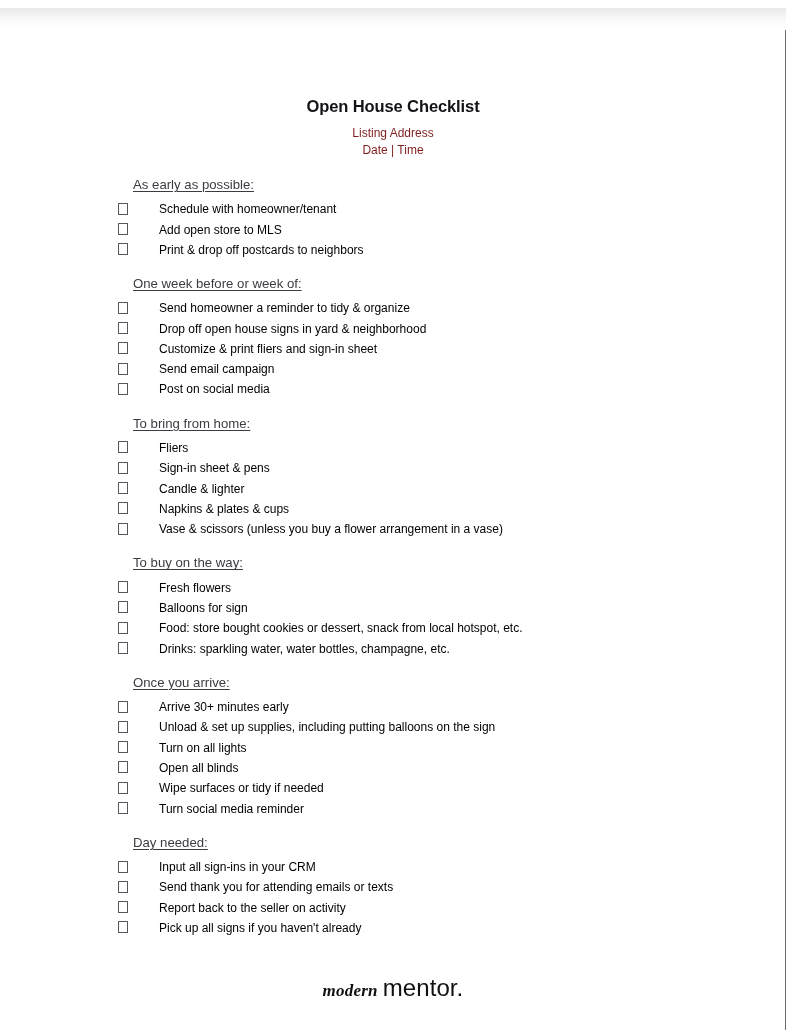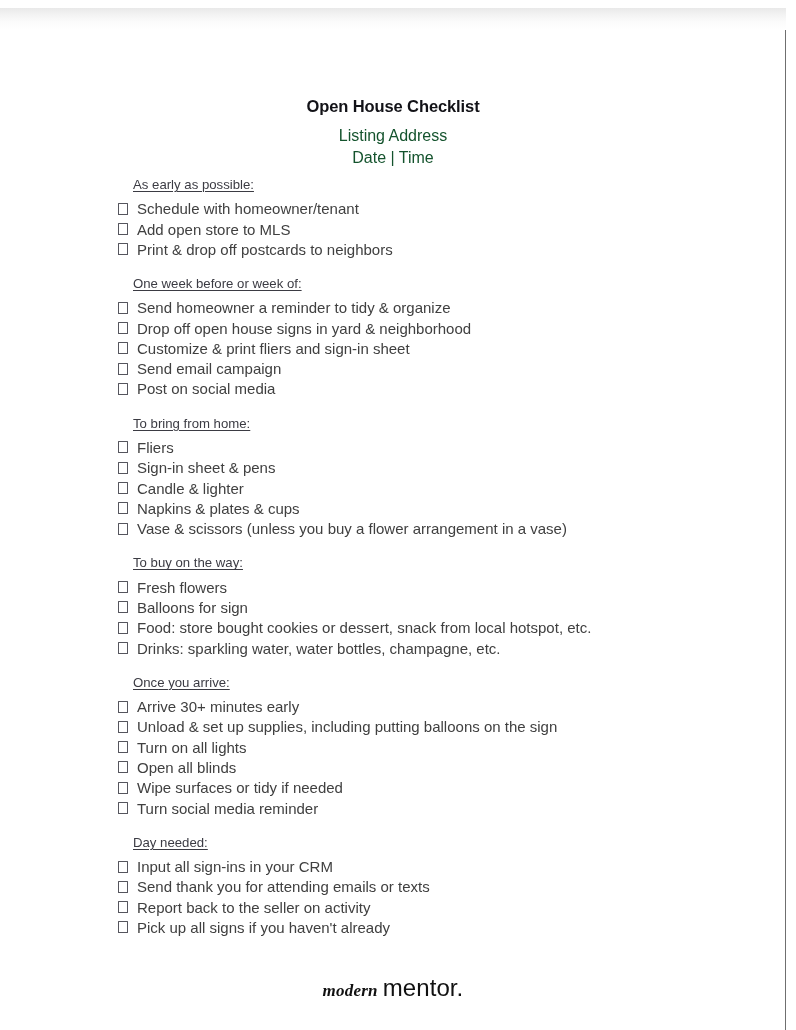--- a/index.html
+++ b/index.html
@@ -57,23 +57,23 @@
   }
   .doc-title {
     font-size: 16.5px;
     font-weight: bold;
     color: #121217;
     letter-spacing: -0.1px;
     line-height: 1.25;
     margin: 0;
   }
   .doc-subtitle {
-    font-size: 16px;
+    font-size: 12px;
     font-weight: normal;
-    color: #14532d;
+    color: #7f1d1d;
     line-height: 1.42;
     margin: 0;
   }
   .doc-subtitle.first { margin-top: 8px; }
 
   
   #checklist {
     position: absolute;
     left: 89px;
     top: 170px;
@@ -110,24 +110,25 @@
     width: 10px;
     height: 12px;
     border: 1px solid #55555d;
     background: #ffffff;
     box-sizing: border-box;
     margin-top: 3.5px;
     margin-right: 9px;
     border-radius: 0.5px;
   }
   .item-label {
-    font-size: 15px;
-    color: #404040;
+    font-size: 12px;
+    color: #000000;
     line-height: 20.3px;
     white-space: nowrap;
+    margin-left: 22px;
   }
 
   
   #footer-logo {
     position: absolute;
     left: 0;
     top: 966px;
     width: 786px;
     text-align: center;
     white-space: nowrap;

